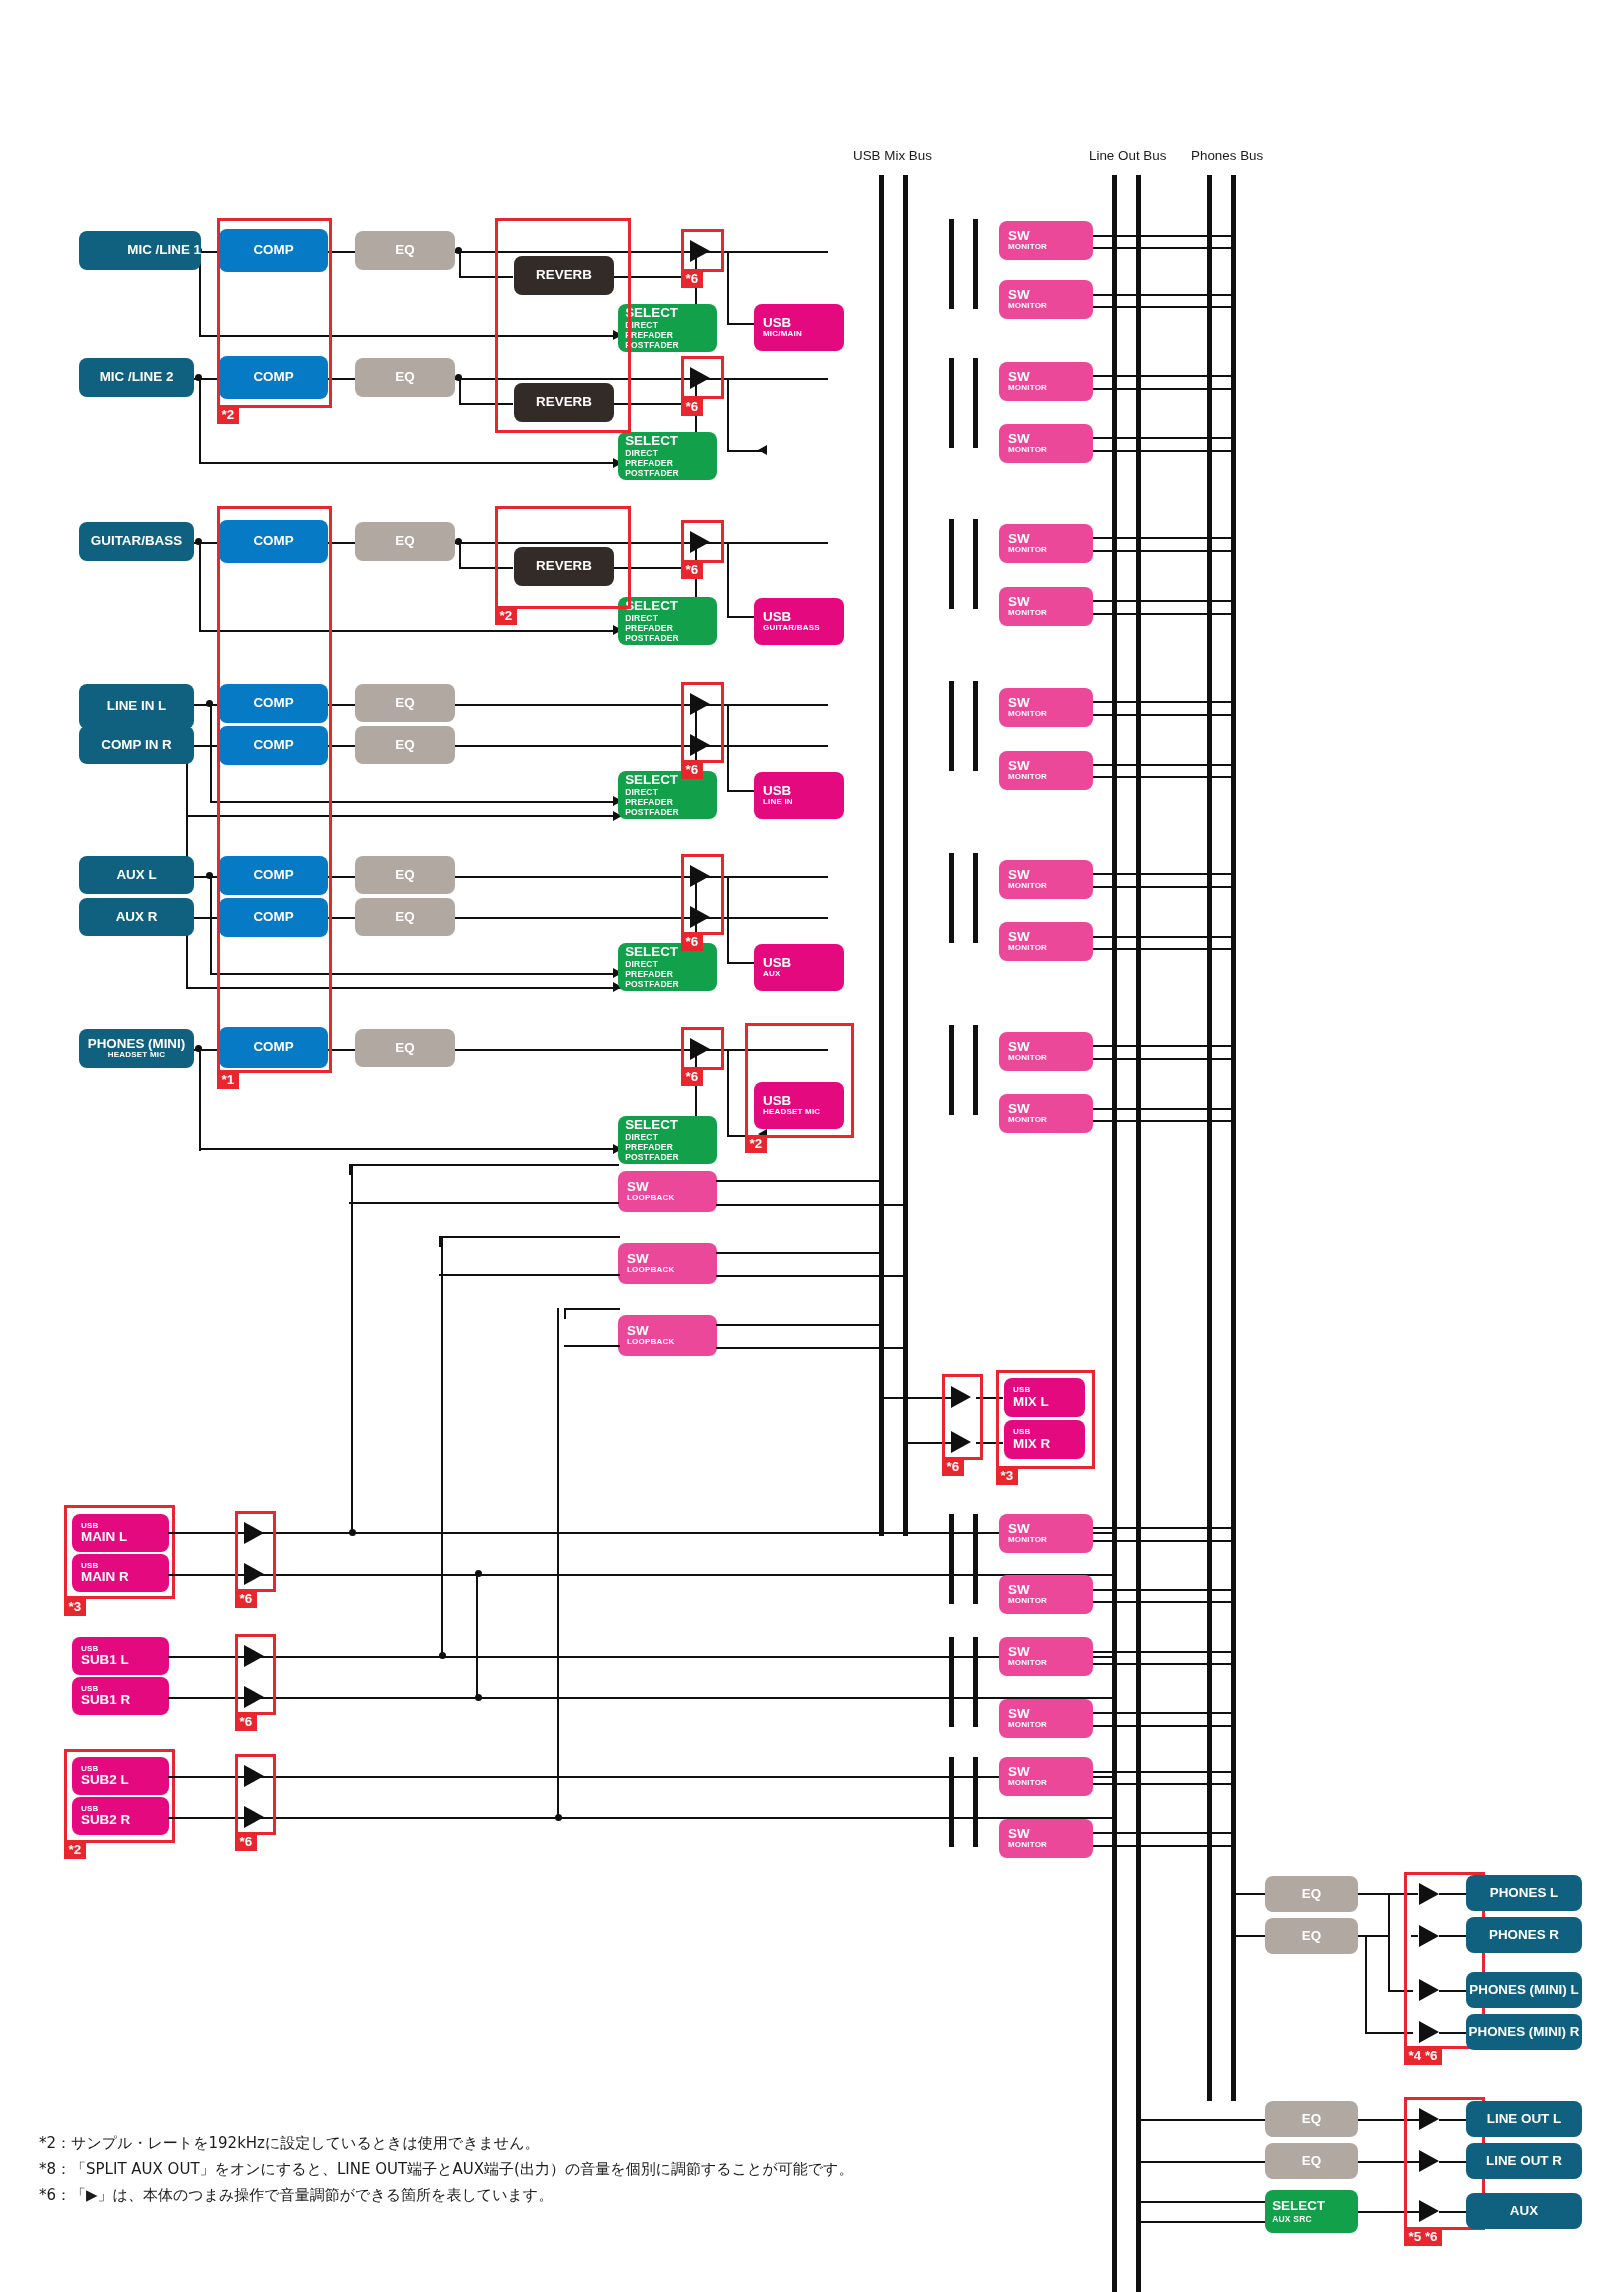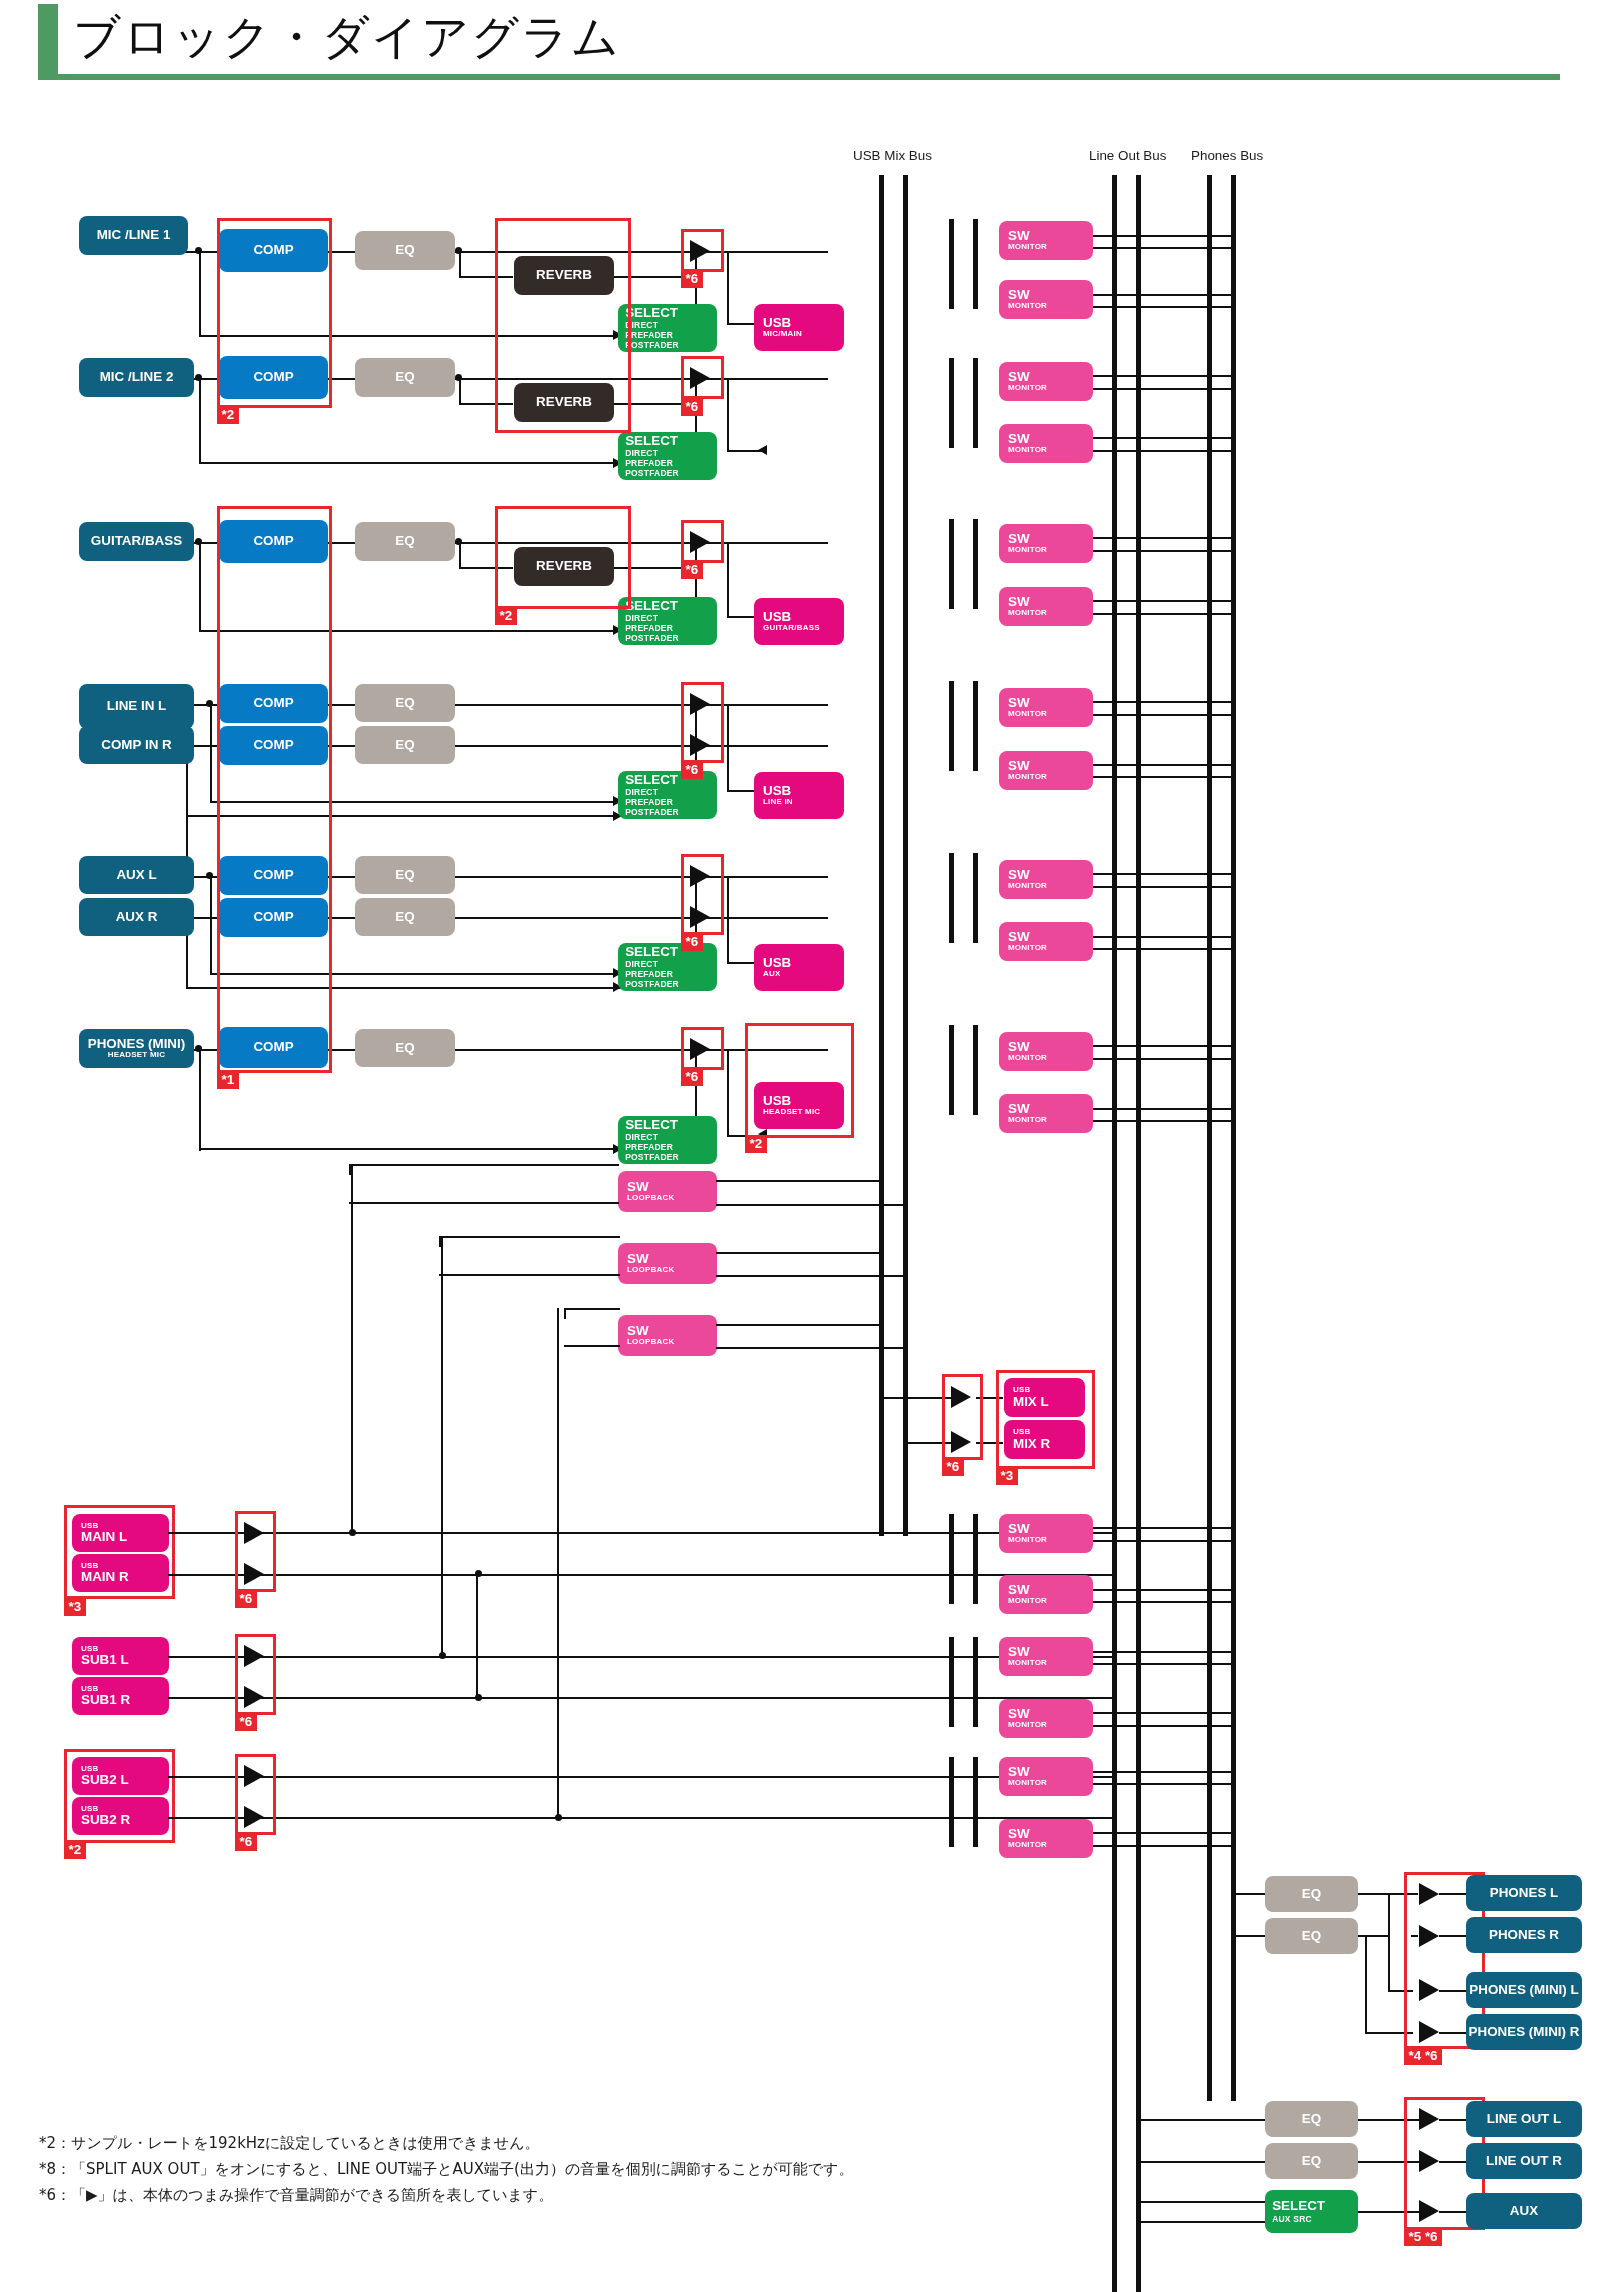--- a/index.html
+++ b/index.html
@@ -61,25 +61,20 @@
   
   #notes{position:absolute;left:39px;top:2131px;width:1164px;}
   #notes div{font-size:15px;color:#1b1b1b;line-height:1.72;white-space:nowrap;
              font-family:"DejaVu Sans","Liberation Sans",sans-serif;}
 </style>
 </head>
 <body>
 
 <div id="page">
 
-  <div id="header">
-    <div class="bar"></div>
-    <div class="rule"></div>
-    <div class="title">ブロック・ダイアグラム</div>
-  </div>
 
   <div class="bushdr" style="left:853px;top:148px;">USB Mix Bus</div>
   <div class="bushdr" style="left:1089px;top:148px;">Line Out Bus</div>
   <div class="bushdr" style="left:1191px;top:148px;">Phones Bus</div>
 
   <div class="bus" style="left:879px;top:175px;height:1361px;"></div>
   <div class="bus" style="left:903px;top:175px;height:1361px;"></div>
   <div class="bus" style="left:1112px;top:175px;height:2140px;"></div>
   <div class="bus" style="left:1136px;top:175px;height:2140px;"></div>
   <div class="bus" style="left:1207px;top:175px;height:1926px;"></div>
@@ -116,21 +111,21 @@
   <div class="w wh" style="left:727px;top:323px;width:38px;"></div>
   <div class="dot" style="left:195px;top:247px;"></div>
   <div class="dot" style="left:455px;top:247px;"></div>
   <div class="dot" style="left:691px;top:247px;"></div>
   <div class="dot" style="left:691px;top:272px;"></div>
   <div class="ah" style="left:682px;top:270px;"></div>
   <div class="ah-d" style="left:690px;top:313px;"></div>
   <div class="ah" style="left:613px;top:330px;"></div>
   <div class="ah-l" style="left:758px;top:318px;"></div>
 
-  <div class="blk io" style="left:79px;top:216px;width:109px;height:39px;">
+  <div class="blk io" style="left:79px;top:231px;width:122px;height:39px;align-items:flex-end;">
     <span class="lbl-big">MIC /LINE 1</span>
   </div>
   <div class="blk comp" style="left:219px;top:229px;width:109px;height:43px;">
     <span class="lbl-big">COMP</span>
   </div>
   <div class="blk eq" style="left:355px;top:231px;width:100px;height:39px;">
     <span class="lbl-big">EQ</span>
   </div>
   <div class="blk rev" style="left:514px;top:256px;width:100px;height:39px;">
     <span class="lbl-big">REVERB</span>

